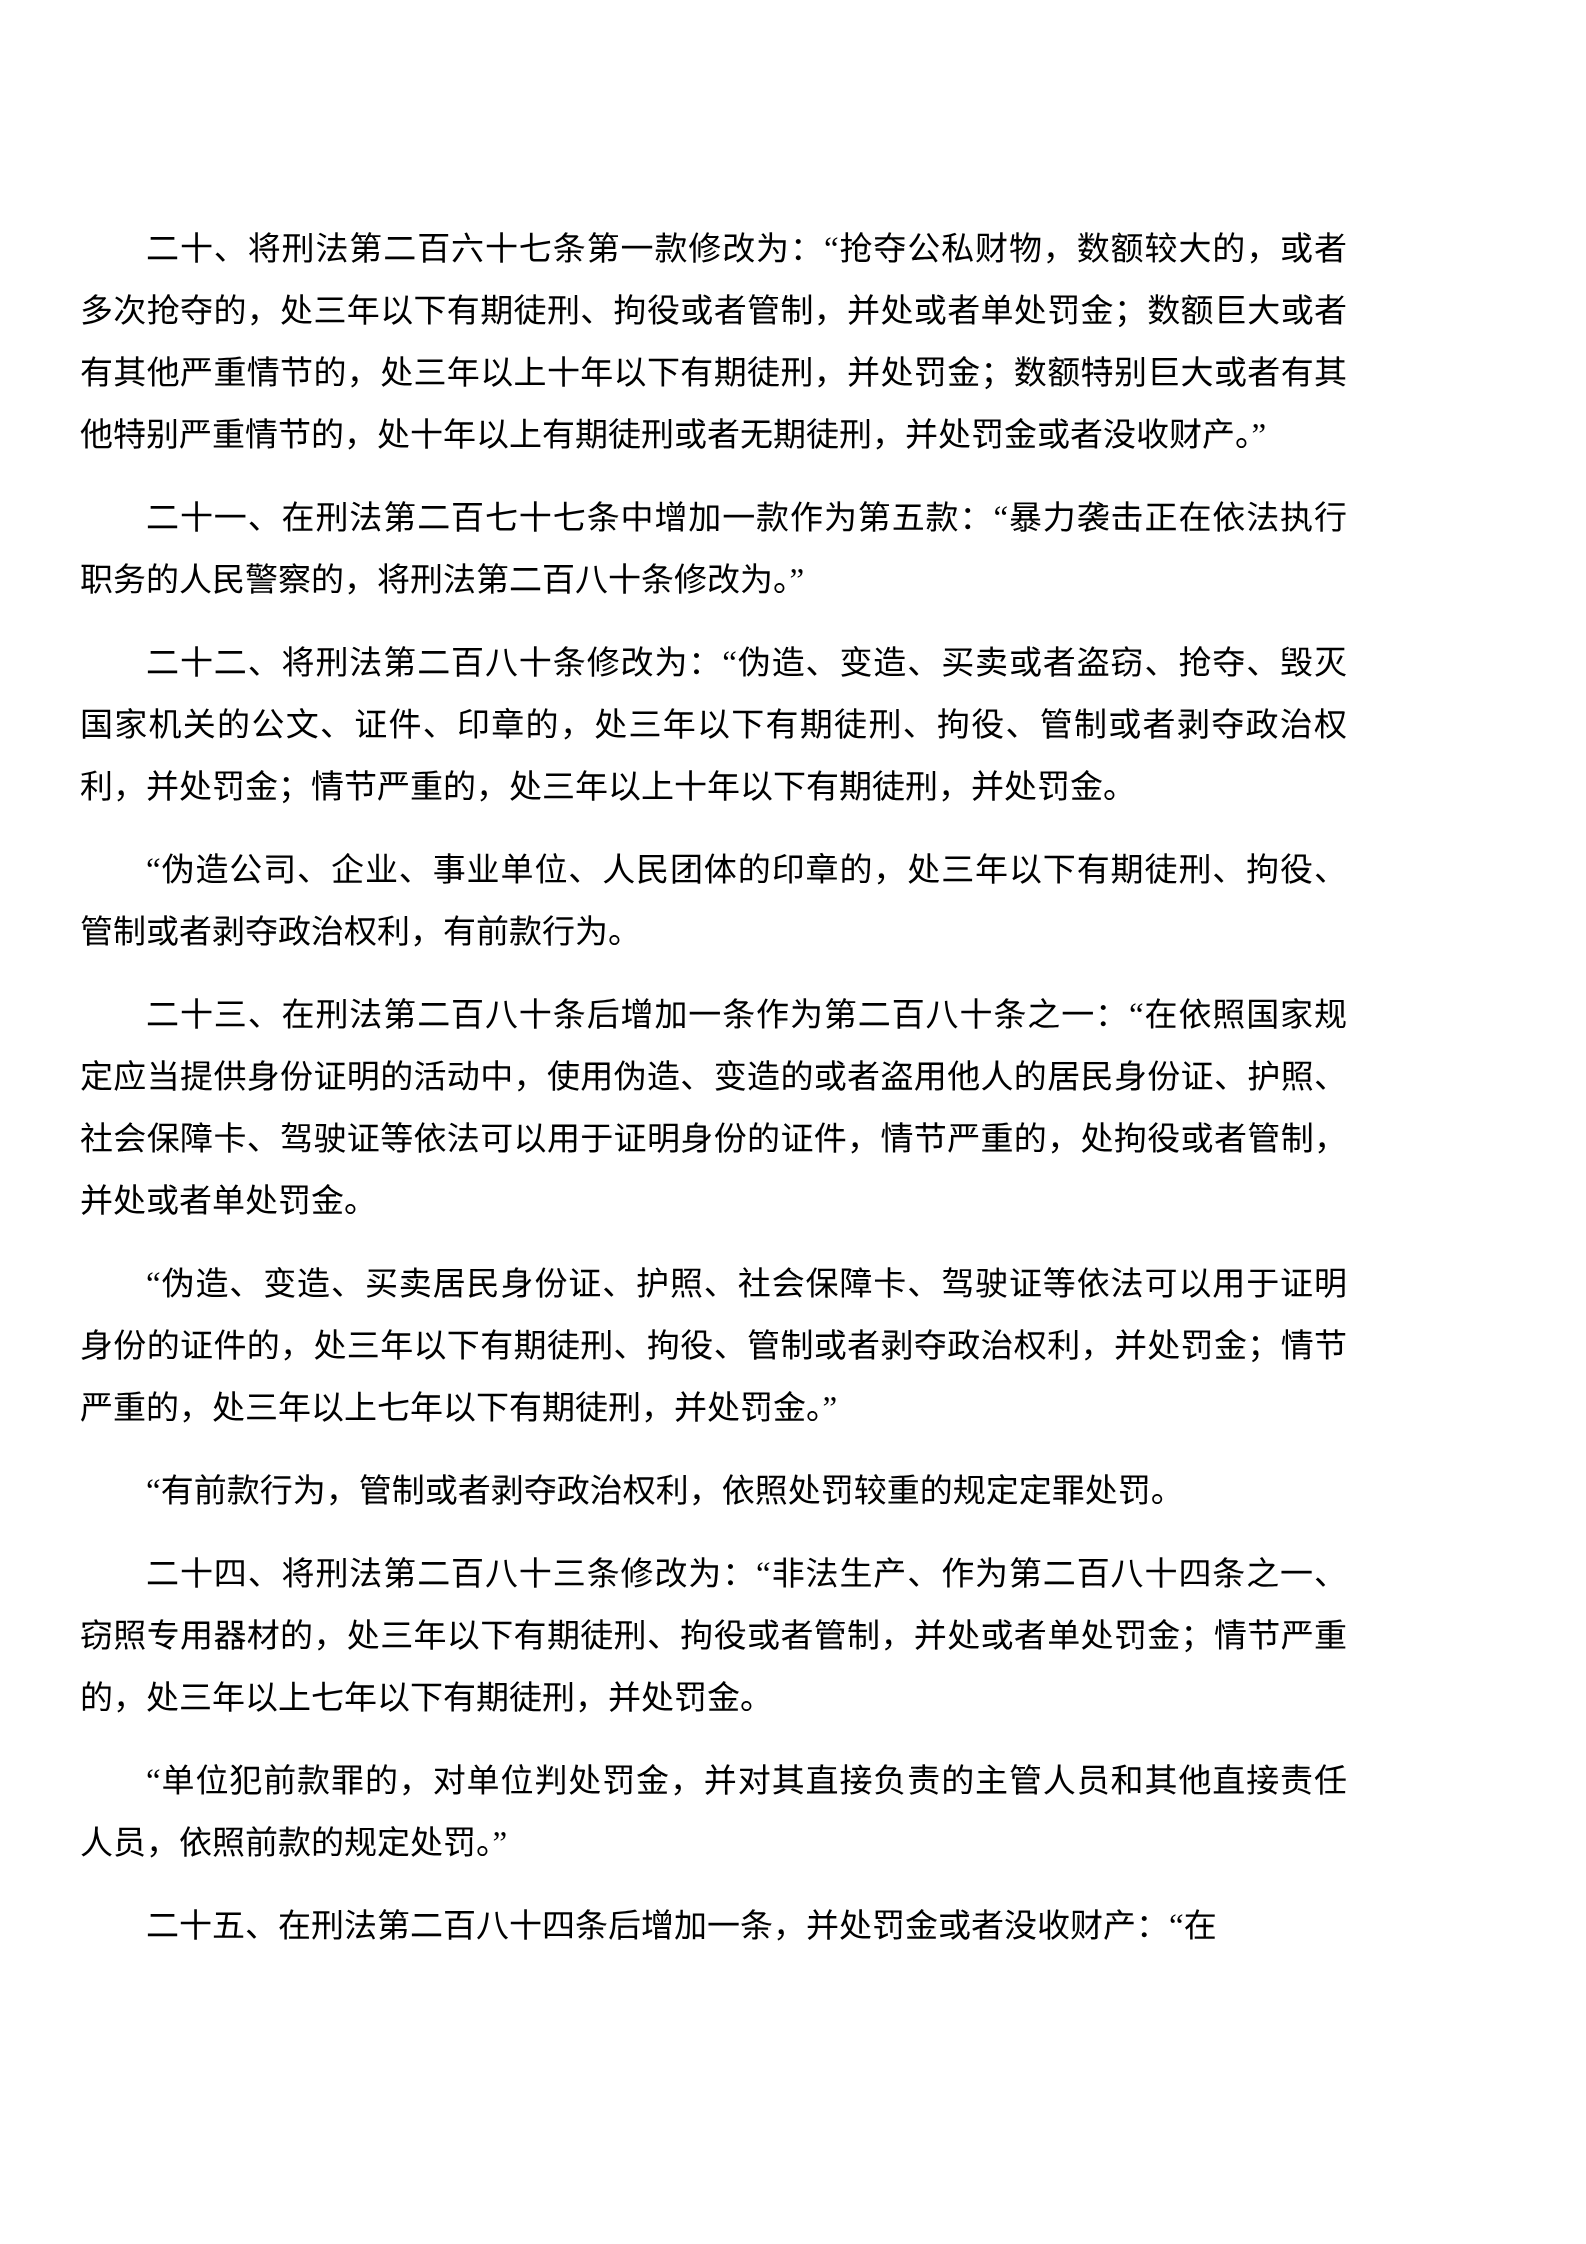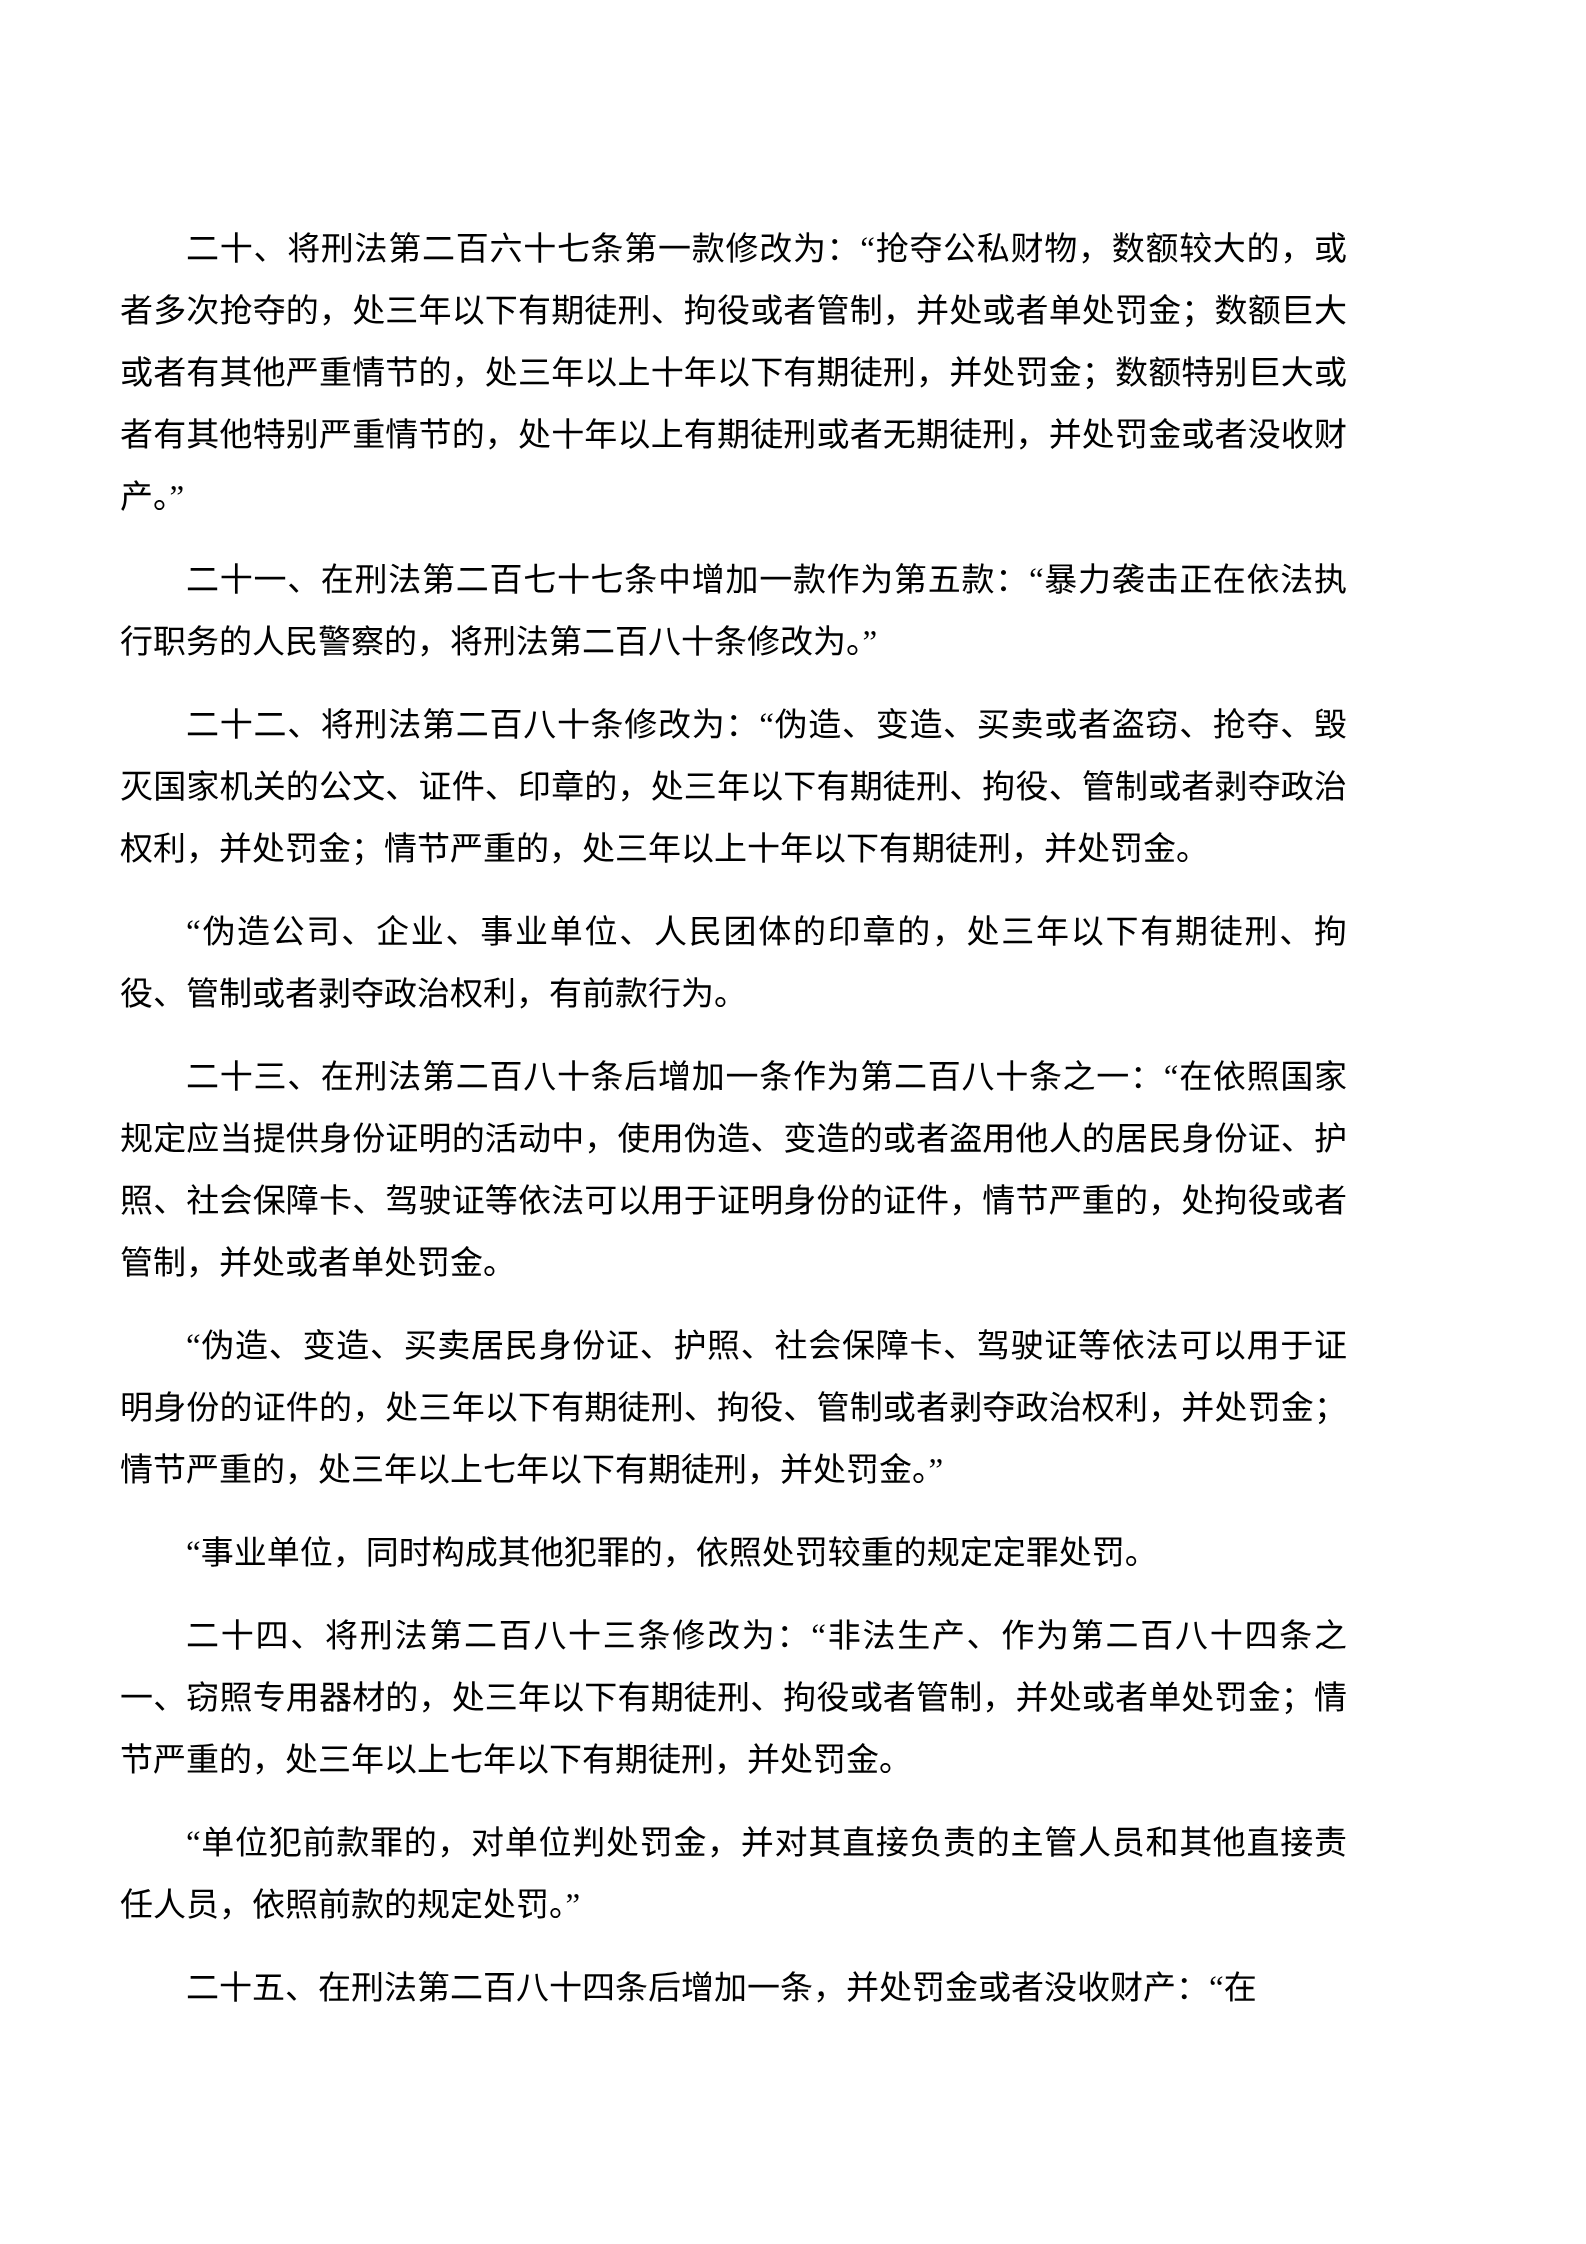--- a/index.html
+++ b/index.html
@@ -7,21 +7,21 @@
     padding: 0;
     background: #ffffff;
   }
   .page {
     position: relative;
     width: 1586px;
     height: 2244px;
     background: #ffffff;
     overflow: hidden;
     box-sizing: border-box;
-    padding: 218px 239px 0 120px;
+    padding: 218px 239px 0 80px;
   }
   .doc-body p {
     margin: 0 0 21px 0;
     padding: 0;
     font-family: "Liberation Serif", "DejaVu Serif", serif;
     font-size: 33px;
     line-height: 62px;
     color: #000000;
     text-align: justify;
     text-justify: inter-ideograph;
@@ -34,18 +34,18 @@
 <body>
 
 <div class="page">
   <div class="doc-body">
     <p>二十、将刑法第二百六十七条第一款修改为：“抢夺公私财物，数额较大的，或者多次抢夺的，处三年以下有期徒刑、拘役或者管制，并处或者单处罚金；数额巨大或者有其他严重情节的，处三年以上十年以下有期徒刑，并处罚金；数额特别巨大或者有其他特别严重情节的，处十年以上有期徒刑或者无期徒刑，并处罚金或者没收财产。”</p>
     <p>二十一、在刑法第二百七十七条中增加一款作为第五款：“暴力袭击正在依法执行职务的人民警察的，将刑法第二百八十条修改为。”</p>
     <p>二十二、将刑法第二百八十条修改为：“伪造、变造、买卖或者盗窃、抢夺、毁灭国家机关的公文、证件、印章的，处三年以下有期徒刑、拘役、管制或者剥夺政治权利，并处罚金；情节严重的，处三年以上十年以下有期徒刑，并处罚金。</p>
     <p>“伪造公司、企业、事业单位、人民团体的印章的，处三年以下有期徒刑、拘役、管制或者剥夺政治权利，有前款行为。</p>
     <p>二十三、在刑法第二百八十条后增加一条作为第二百八十条之一：“在依照国家规定应当提供身份证明的活动中，使用伪造、变造的或者盗用他人的居民身份证、护照、社会保障卡、驾驶证等依法可以用于证明身份的证件，情节严重的，处拘役或者管制，并处或者单处罚金。</p>
     <p>“伪造、变造、买卖居民身份证、护照、社会保障卡、驾驶证等依法可以用于证明身份的证件的，处三年以下有期徒刑、拘役、管制或者剥夺政治权利，并处罚金；情节严重的，处三年以上七年以下有期徒刑，并处罚金。”</p>
-    <p>“事业单位，同时构成其他犯罪的，依照处罚较重的规定定罪处罚。</p>
+    <p>“有前款行为，管制或者剥夺政治权利，依照处罚较重的规定定罪处罚。</p>
     <p>二十四、将刑法第二百八十三条修改为：“非法生产、作为第二百八十四条之一、窃照专用器材的，处三年以下有期徒刑、拘役或者管制，并处或者单处罚金；情节严重的，处三年以上七年以下有期徒刑，并处罚金。</p>
     <p>“单位犯前款罪的，对单位判处罚金，并对其直接负责的主管人员和其他直接责任人员，依照前款的规定处罚。”</p>
     <p>二十五、在刑法第二百八十四条后增加一条，并处罚金或者没收财产：“在</p>
   </div>
 </div>
 
 </body></html>

